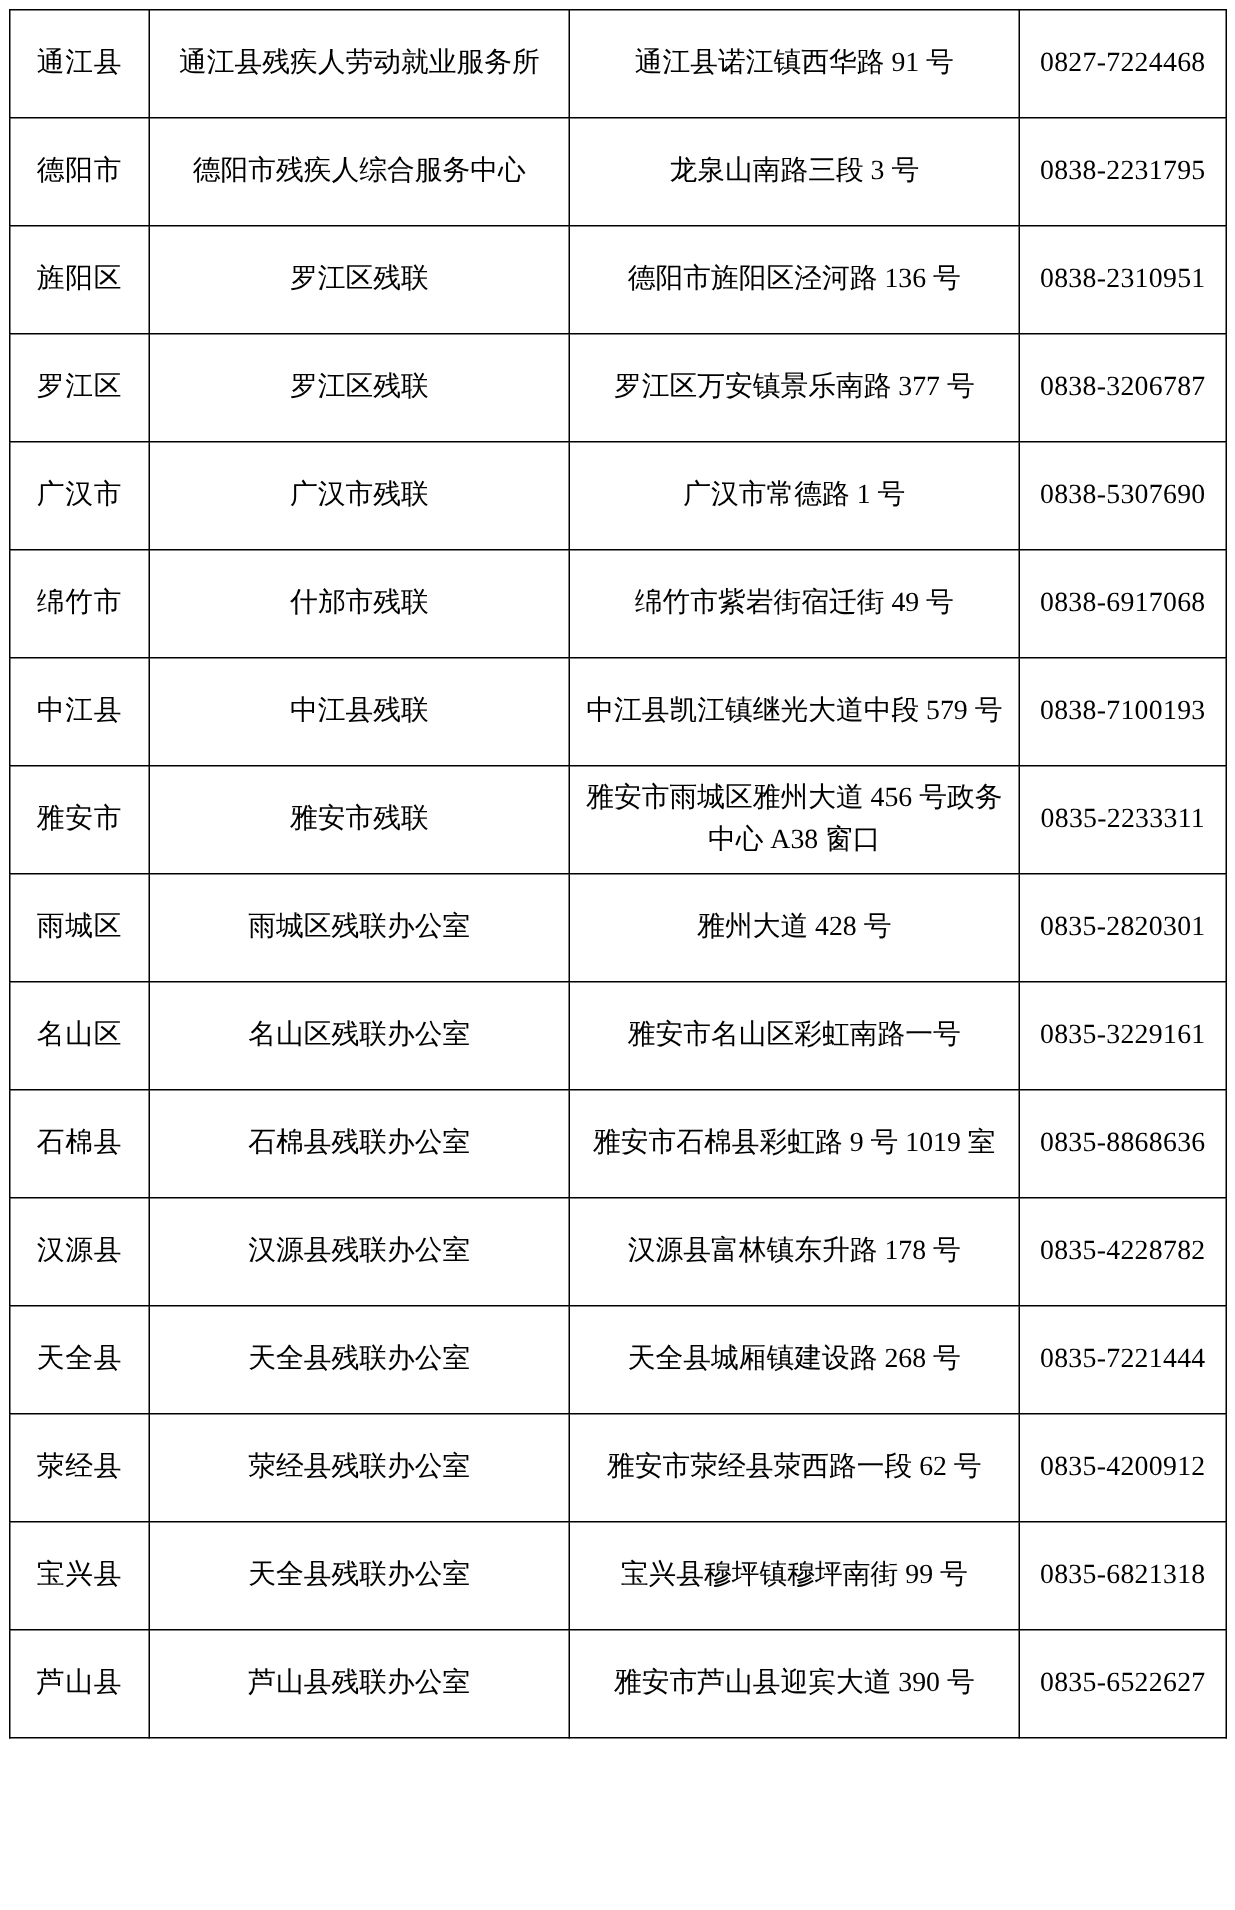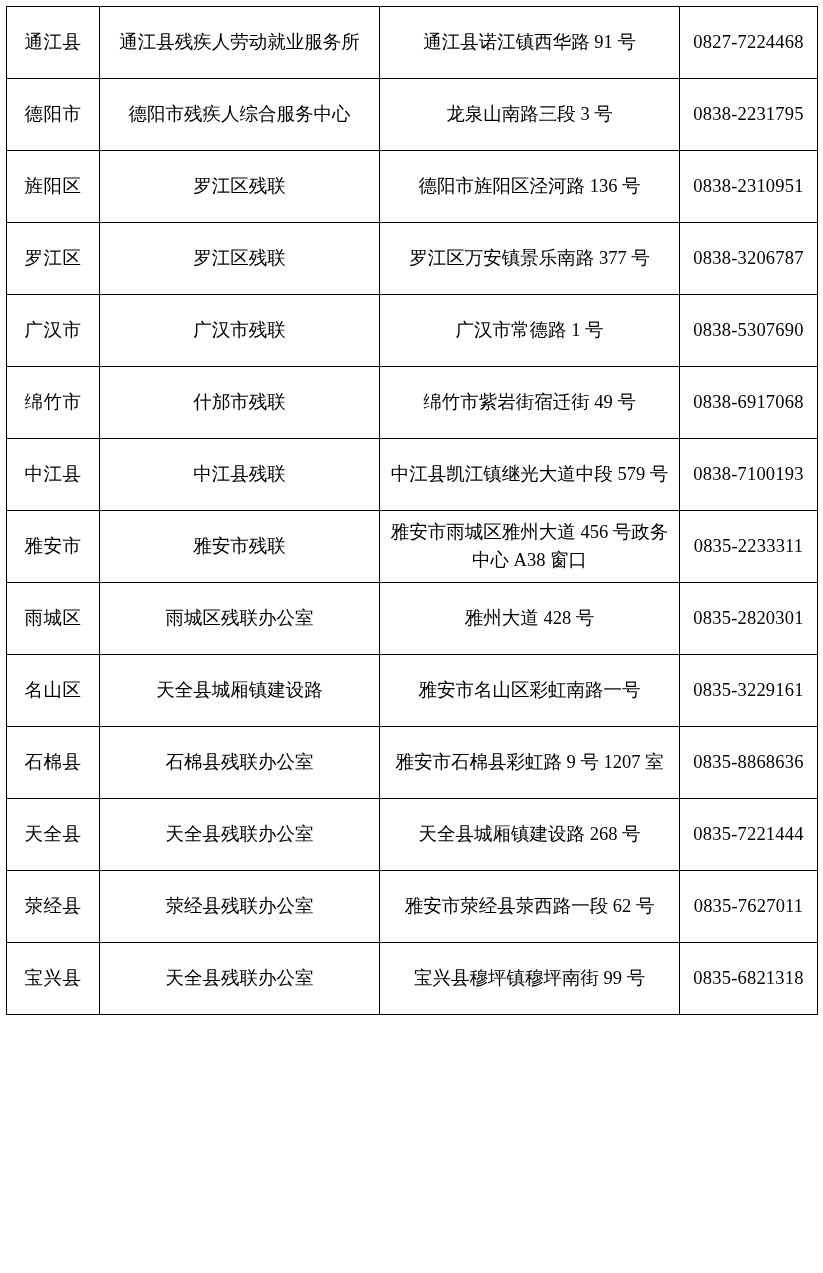--- a/index.html
+++ b/index.html
@@ -121,43 +121,55 @@
         <td class="phone-cell">0835-2233311</td>
       </tr>
       <tr class="row">
         <td class="area-cell">雨城区</td>
         <td class="org-cell">雨城区残联办公室</td>
         <td class="addr-cell">雅州大道 428 号</td>
         <td class="phone-cell">0835-2820301</td>
       </tr>
       <tr class="row">
         <td class="area-cell">名山区</td>
-        <td class="org-cell">天全县城厢镇建设路</td>
+        <td class="org-cell">名山区残联办公室</td>
         <td class="addr-cell">雅安市名山区彩虹南路一号</td>
         <td class="phone-cell">0835-3229161</td>
       </tr>
       <tr class="row">
         <td class="area-cell">石棉县</td>
         <td class="org-cell">石棉县残联办公室</td>
-        <td class="addr-cell">雅安市石棉县彩虹路 9 号 1207 室</td>
+        <td class="addr-cell">雅安市石棉县彩虹路 9 号 1019 室</td>
         <td class="phone-cell">0835-8868636</td>
+      </tr>
+      <tr class="row">
+        <td class="area-cell">汉源县</td>
+        <td class="org-cell">汉源县残联办公室</td>
+        <td class="addr-cell">汉源县富林镇东升路 178 号</td>
+        <td class="phone-cell">0835-4228782</td>
       </tr>
       <tr class="row">
         <td class="area-cell">天全县</td>
         <td class="org-cell">天全县残联办公室</td>
         <td class="addr-cell">天全县城厢镇建设路 268 号</td>
         <td class="phone-cell">0835-7221444</td>
       </tr>
       <tr class="row">
         <td class="area-cell">荥经县</td>
         <td class="org-cell">荥经县残联办公室</td>
         <td class="addr-cell">雅安市荥经县荥西路一段 62 号</td>
-        <td class="phone-cell">0835-7627011</td>
+        <td class="phone-cell">0835-4200912</td>
       </tr>
       <tr class="row">
         <td class="area-cell">宝兴县</td>
         <td class="org-cell">天全县残联办公室</td>
         <td class="addr-cell">宝兴县穆坪镇穆坪南街 99 号</td>
         <td class="phone-cell">0835-6821318</td>
       </tr>
+      <tr class="row">
+        <td class="area-cell">芦山县</td>
+        <td class="org-cell">芦山县残联办公室</td>
+        <td class="addr-cell">雅安市芦山县迎宾大道 390 号</td>
+        <td class="phone-cell">0835-6522627</td>
+      </tr>
     </tbody>
   </table>
 </div>
 
 </body></html>

